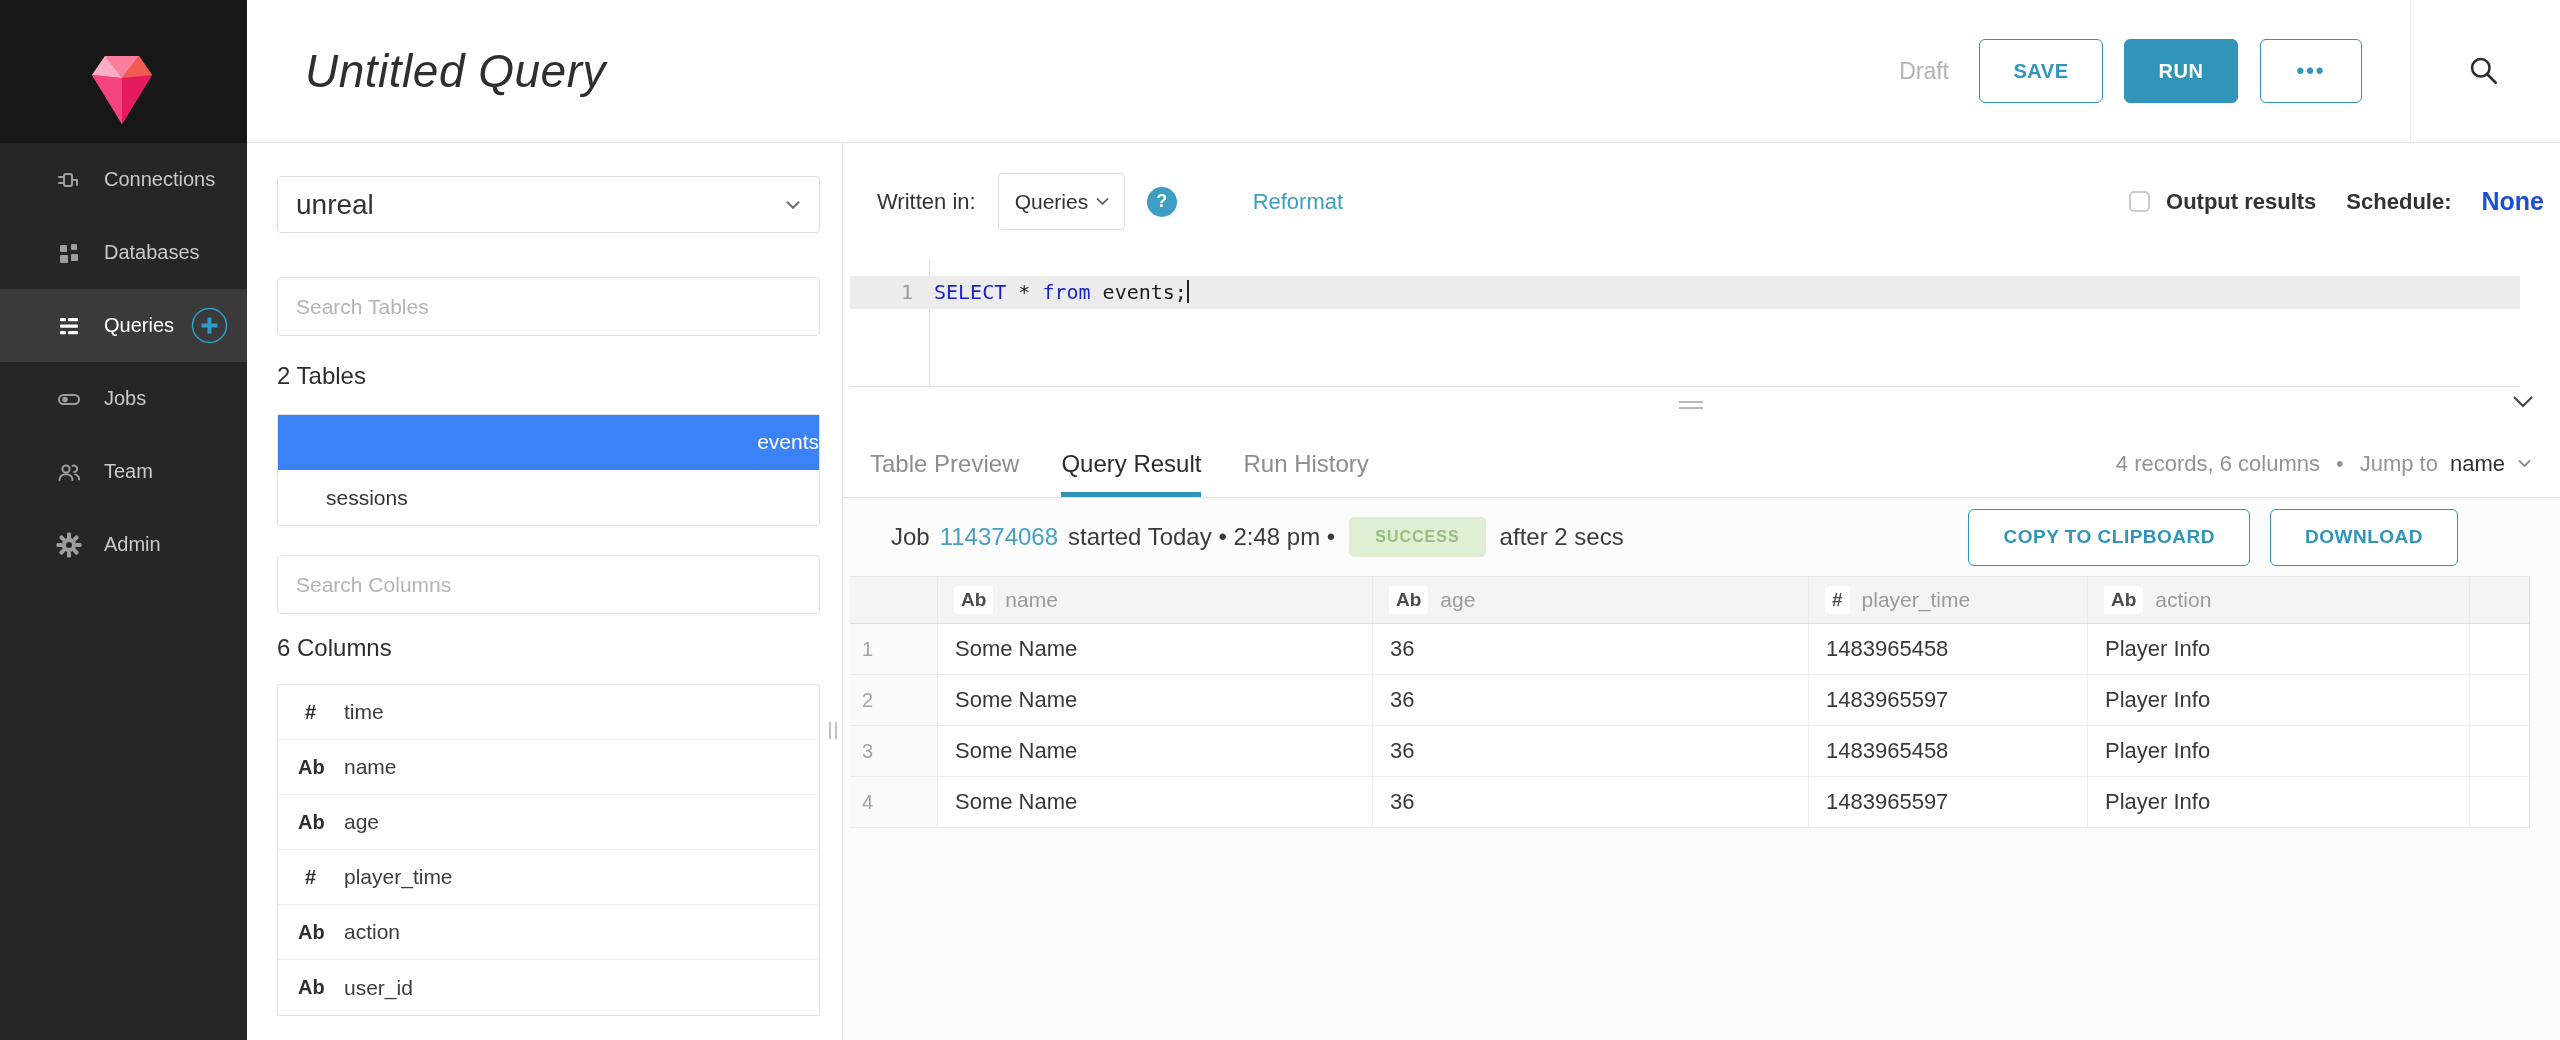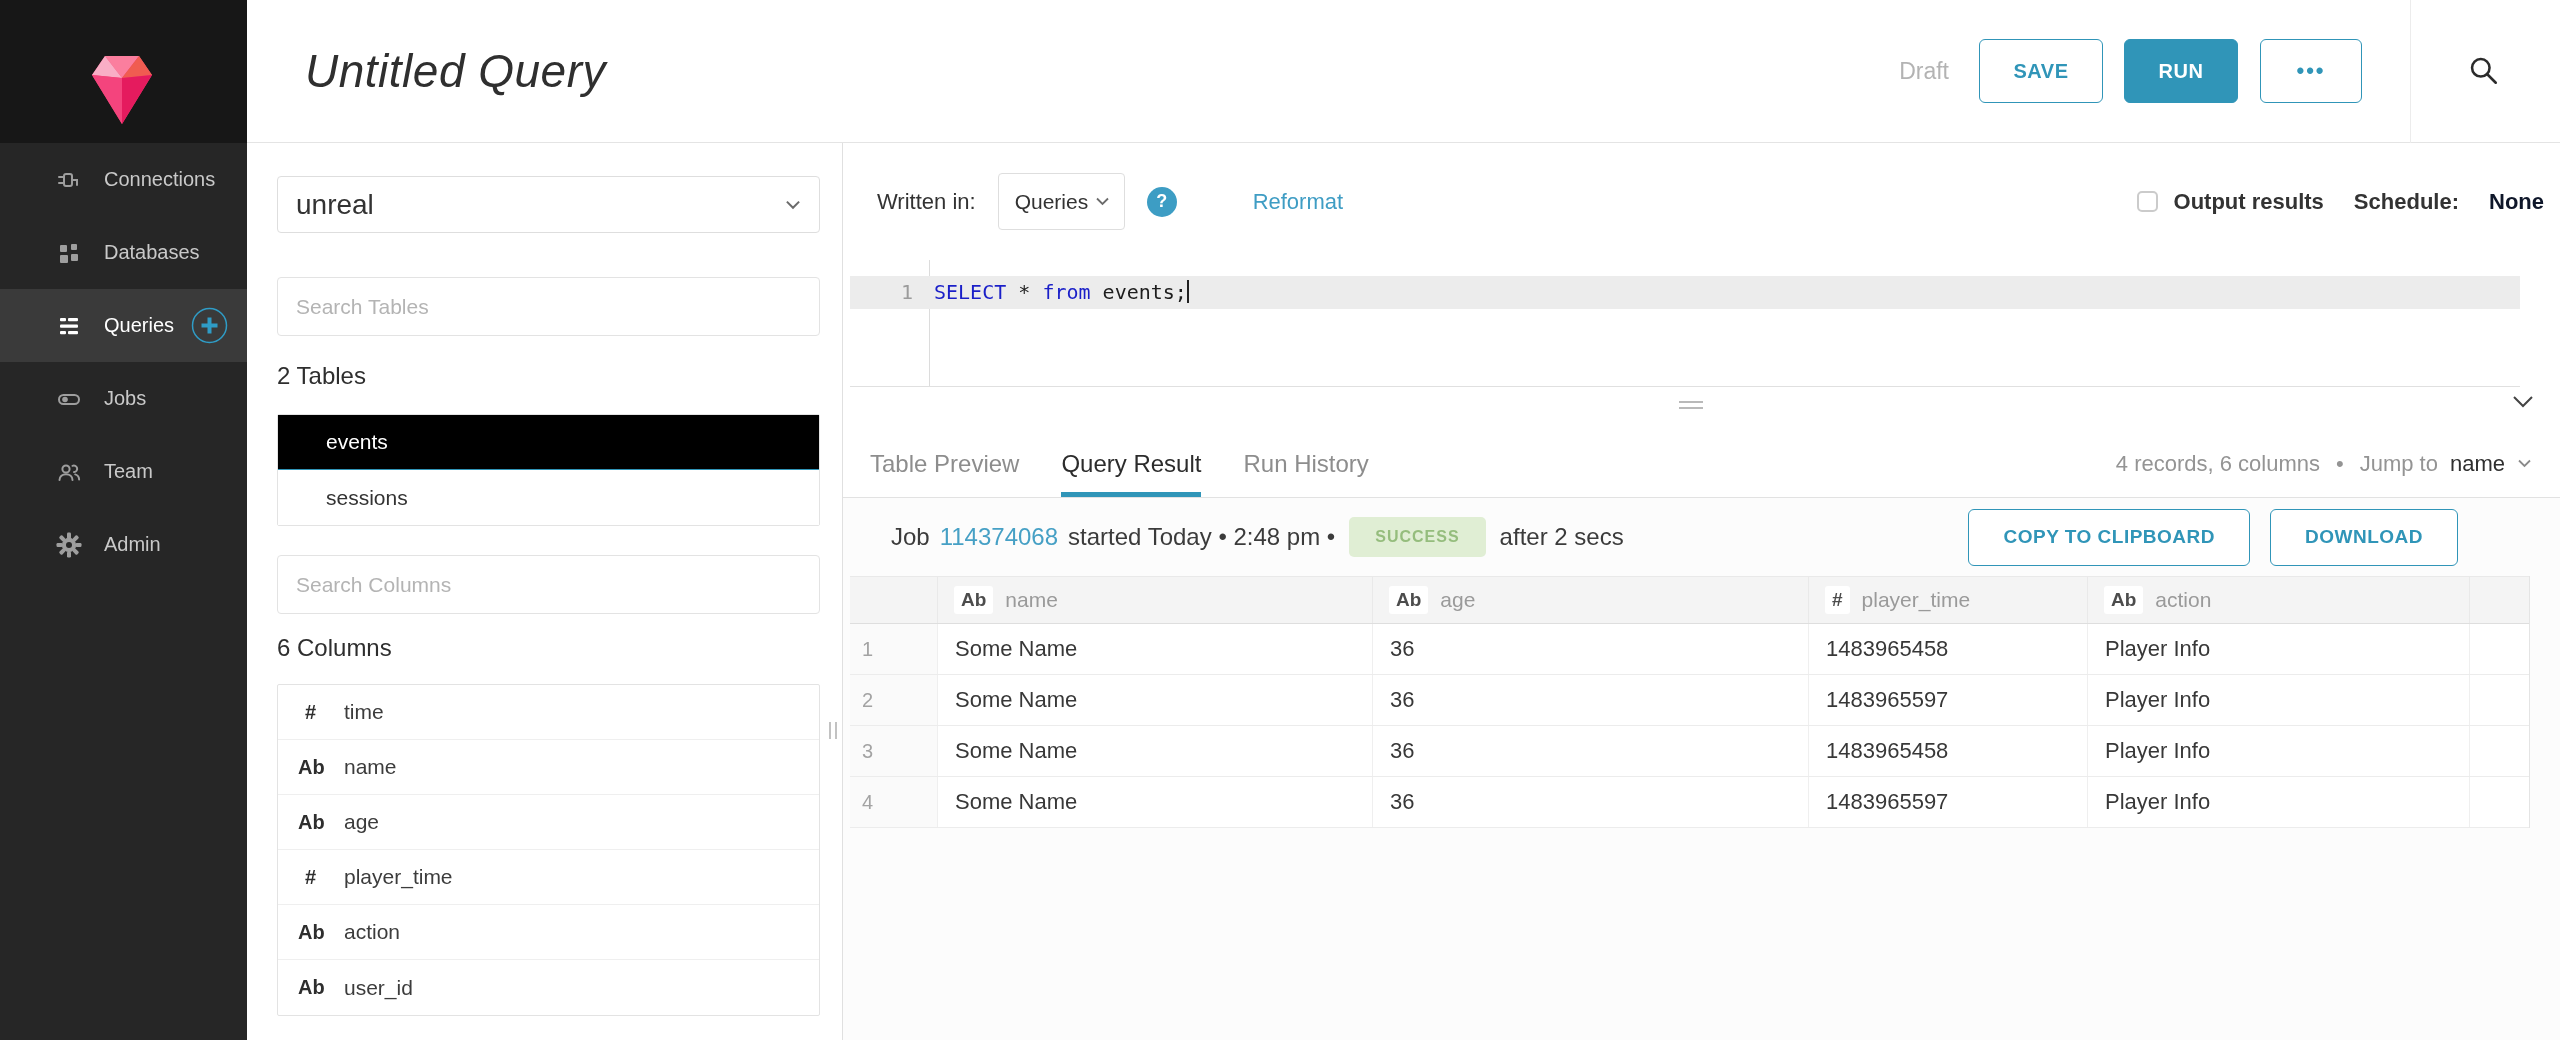--- a/index.html
+++ b/index.html
@@ -44,21 +44,21 @@
                   font-family:"Liberation Sans", sans-serif; }
   .search-input::placeholder { color:#b4b4b4; }
   .mt44{margin-top:44px;} .mt29{margin-top:29px;}
   .panel-heading { font-size:24px; color:#2e2e2e; margin-top:26px; }
   .panel-heading.second { margin-top:20px; }
   .item-list { width:543px; border:1px solid #e3e3e3; border-radius:2px; margin-top:24px; background:#fff; }
   .item-list.columns { margin-top:22px; }
   .table-row { height:55px; display:flex; align-items:center; padding-left:48px;
                font-size:21px; color:#333; border-bottom:1px solid #efefef; cursor:pointer; background:#fff; }
   .table-row:last-child { border-bottom:none; }
-  .table-row.selected { background:#000000; color:#fff; border-bottom-color:#3095b8; }
+  .table-row.selected { background:#3b82f6; color:#fff; border-bottom-color:#3095b8;justify-content:flex-end; }
   .col-row { height:55px; display:flex; align-items:center; padding-left:20px;
              font-size:21px; color:#3c3c3c; border-bottom:1px solid #efefef; }
   .col-row:last-child { border-bottom:none; }
   .col-type { font-weight:bold; width:46px; color:#2e2e2e; font-size:20px; flex:none; }
   .col-type.num { padding-left:7px; }
   .panel-drag { position:absolute; right:5px; top:579px; display:flex; gap:4px; cursor:col-resize; }
   .panel-drag i { width:2px; height:17px; background:#c2c2c2; display:block; }
   
   .work { position:absolute; left:843px; top:143px; width:1717px; height:897px;
           display:flex; flex-direction:column; background:#fff; }
@@ -68,21 +68,21 @@
                  display:flex; align-items:center; justify-content:space-between; padding:0 14px 0 16px;
                  font-size:21px; color:#333; cursor:pointer; background:#fff; }
   .help-circle { margin-left:22px; width:30px; height:30px; border-radius:50%; background:#3d9dc4;
                  color:#fff; font-size:18px; font-weight:bold; display:flex; align-items:center;
                  justify-content:center; cursor:pointer; }
   .reformat { margin-left:76px; font-size:22px; color:#3f9dc4; cursor:pointer; }
   .qb-right { margin-left:auto; display:flex; align-items:center; padding-right:16px;font-weight:bold; }
   .checkbox { width:21px; height:21px; border:2px solid #cbcbcb; border-radius:5px; background:#fff; cursor:pointer; }
   .cb-label { margin-left:16px; font-size:22px; color:#333; }
   .sched-label { margin-left:30px; font-size:22px; color:#333; }
-  .sched-value { margin-left:30px; font-size:22px; color:#0f172a; cursor:pointer; }
+  .sched-value { margin-left:30px; font-size:25px; color:#1d4ed8; cursor:pointer; }
   
   .editor { height:127px; flex:none; margin-left:7px; width:1670px; position:relative;
             border-bottom:1px solid #e0e0e0; background:#fff;
             font-family:"DejaVu Sans Mono", monospace; cursor:text; }
   .editor-gutter { position:absolute; left:0; top:0; bottom:0; width:80px; border-right:1px solid #dcdcdc; }
   .active-line { position:absolute; left:0; top:16px; height:33px; width:100%; background:#ececec; display:flex; }
   .line-no { width:80px; flex:none; text-align:right; padding-right:17px; color:#9b9b9b;
              font-size:20px; line-height:33px; }
   .code { padding-left:4px; font-size:20px; line-height:33px; color:#1d1d1d; white-space:pre; }
   .kw { color:#1a1fc8; }

